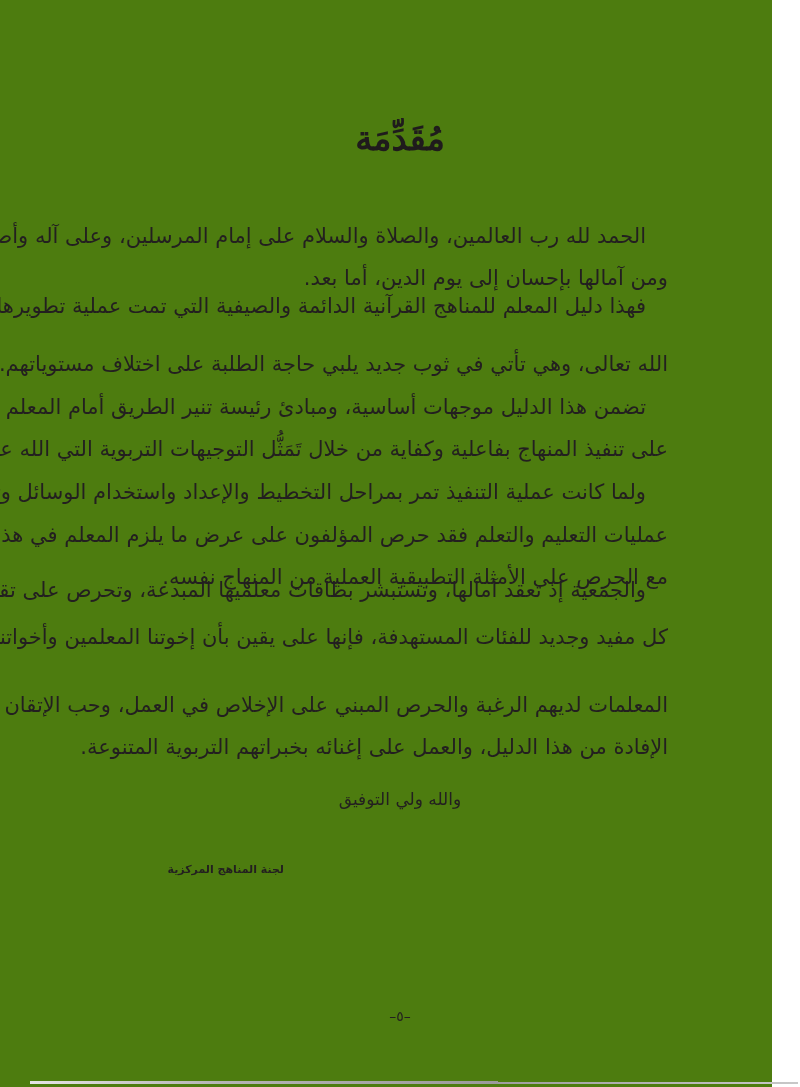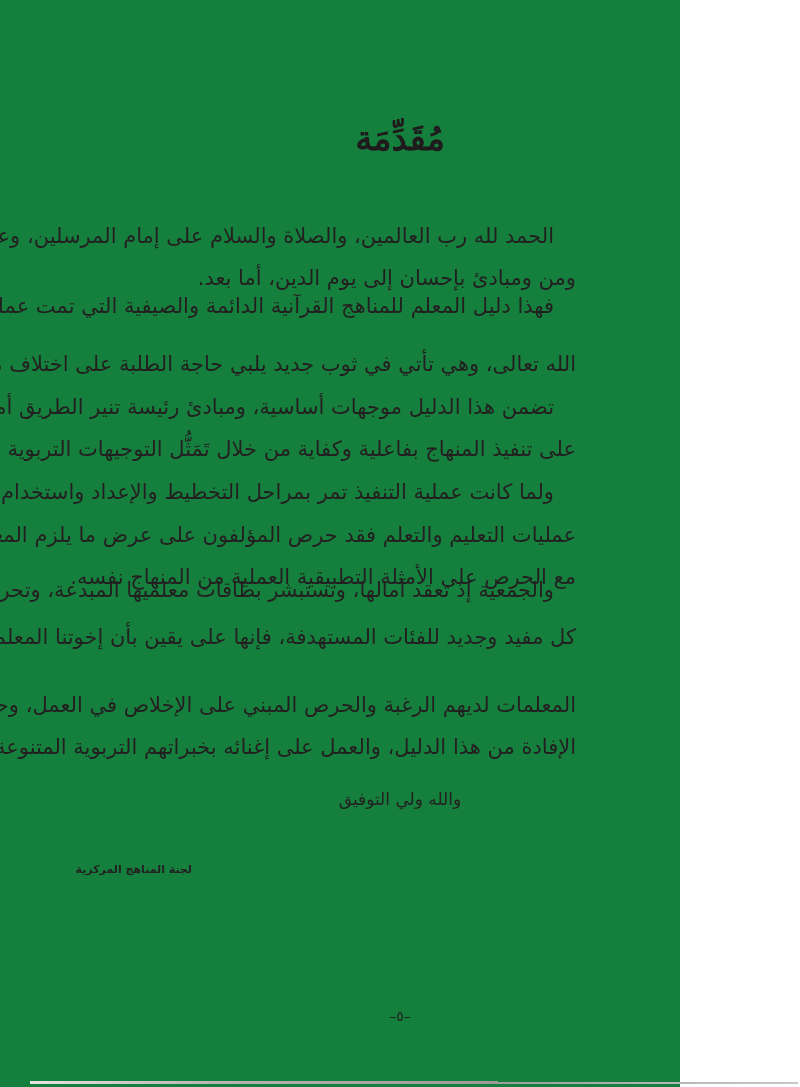--- a/index.html
+++ b/index.html
@@ -11,22 +11,22 @@
       width: 800px;
       height: 1087px;
       position: relative;
       overflow: hidden;
       font-family: "DejaVu Sans", sans-serif;
       color: #231f20;
     }
     .page {
       position: absolute;
       left: 0; top: 0;
-      width: 680px; height: 1087px;
-      background: #15803d;
+      width: 772px; height: 1087px;
+      background: #4d7c0f;
     }
     .title {
       position: absolute;
       top: 118px;
       left: 0;
       width: 800px;
       text-align: center;
       direction: rtl;
       font-family: "DejaVu Serif", serif;
       font-size: 34px;
@@ -104,21 +104,21 @@
     }
   </style>
 </head>
 <body>
 
 <div class="page">
 
   <div class="title">مُقَدِّمَة</div>
 
   <div class="line indent-first" style="top:222px;">الحمد لله رب العالمين، والصلاة والسلام على إمام المرسلين، وعلى آله وأصحابه</div>
-  <div class="line partial" style="top:264px;">ومن ومبادئ بإحسان إلى يوم الدين، أما بعد.</div>
+  <div class="line partial" style="top:264px;">ومن آمالها بإحسان إلى يوم الدين، أما بعد.</div>
 
   <div class="line indent-first" style="top:292px;">فهذا دليل المعلم للمناهج القرآنية الدائمة والصيفية التي تمت عملية تطويرها بحمد</div>
   <div class="line partial" style="top:350px;text-align:right;">الله تعالى، وهي تأتي في ثوب جديد يلبي حاجة الطلبة على اختلاف مستوياتهم.</div>
 
   <div class="line indent-first" style="top:393px;">تضمن هذا الدليل موجهات أساسية، ومبادئ رئيسة تنير الطريق أمام المعلم كي يعمل</div>
   <div class="line full" style="top:435px;">على تنفيذ المنهاج بفاعلية وكفاية من خلال تَمَثُّل التوجيهات التربوية التي الله عليها.</div>
 
   <div class="line indent-first" style="top:478px;">ولما كانت عملية التنفيذ تمر بمراحل التخطيط والإعداد واستخدام الوسائل وتقويم</div>
   <div class="line full" style="top:521px;">عمليات التعليم والتعلم فقد حرص المؤلفون على عرض ما يلزم المعلم في هذا المجال،</div>
   <div class="line partial" style="top:563px;">مع الحرص على الأمثلة التطبيقية العملية من المنهاج نفسه.</div>

